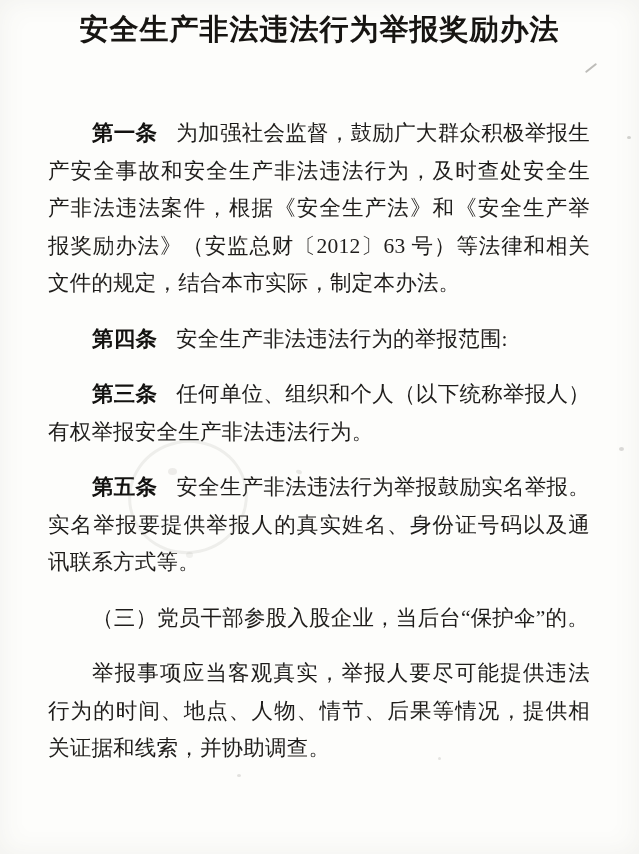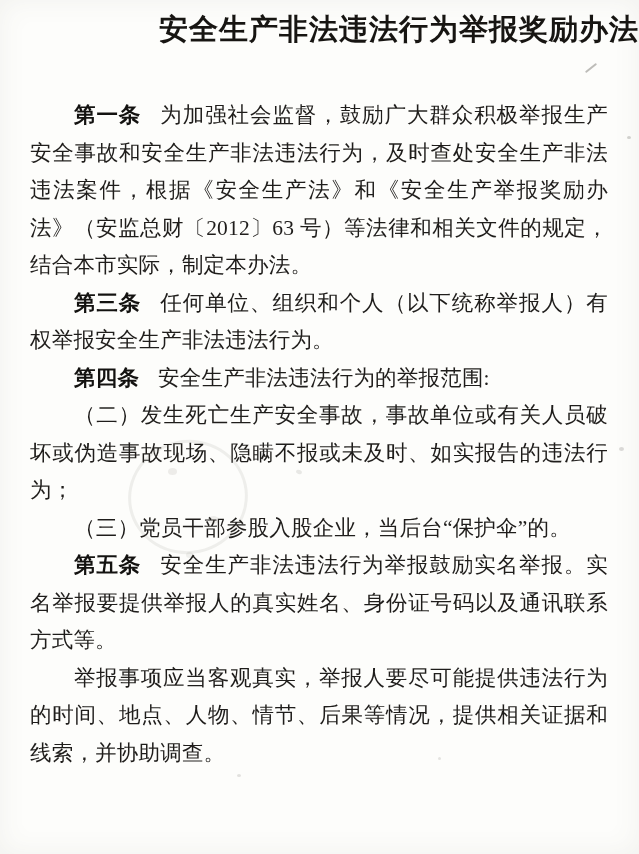--- a/index.html
+++ b/index.html
@@ -19,33 +19,33 @@
     width: 639px;
     height: 854px;
     background: var(--paper);
     color: var(--ink);
     font-family: "Liberation Serif", "DejaVu Serif", serif;
     box-shadow: inset 0 0 28px rgba(90, 85, 75, 0.07);
   }
   .doc-title {
     margin: 0;
     padding-top: 11px;
-    text-align: right;
+    text-align: center;
     font-family: "Liberation Sans", "DejaVu Sans", sans-serif;
     font-weight: bold;
     font-size: 29px;
     line-height: 36px;
     letter-spacing: 1px;
     color: #171512;
   }
   .content {
     padding: 50px 31px 0 30px;
   }
   p.para {
-    margin: 0;
+    margin: 18px;
     font-size: 21.5px;
     line-height: 37.5px;
     text-align: justify;
     text-indent: 44px;
     letter-spacing: 0.2px;
   }
   .article-label {
     font-weight: bold;
     font-family: "Liberation Sans", "DejaVu Sans", sans-serif;
     color: #131210;
@@ -77,30 +77,29 @@
 
 <div class="page">
 
   <h1 class="doc-title">安全生产非法违法行为举报奖励办法</h1>
 
   <div class="content">
 
     <p class="para"><span class="article-label">第一条</span><span>为加强社会监督，鼓励广大群众积极举报生产安全事故和安全生产非法违法行为，及时查处安全生产非法违法案件，根据《安全生产法》和《安全生产举报奖励办法》（安监总财〔2012〕63 号）等法律和相关文件的规定，结合本市实际，制定本办法。</span></p>
 
 
+    <p class="para"><span class="article-label">第四条</span><span>安全生产非法违法行为的举报范围:</span></p>
+
     <p class="para"><span class="article-label">第三条</span><span>任何单位、组织和个人（以下统称举报人）有权举报安全生产非法违法行为。</span></p>
 
-    <p class="para"><span class="article-label">第四条</span><span>安全生产非法违法行为的举报范围:</span></p>
 
 
-    <p class="para"><span class="article-label"></span><span>（二）发生死亡生产安全事故，事故单位或有关人员破坏或伪造事故现场、隐瞒不报或未及时、如实报告的违法行为；</span></p>
+    <p class="para"><span class="article-label">第五条</span><span>安全生产非法违法行为举报鼓励实名举报。实名举报要提供举报人的真实姓名、身份证号码以及通讯联系方式等。</span></p>
 
     <p class="para"><span class="article-label"></span><span>（三）党员干部参股入股企业，当后台“保护伞”的。</span></p>
-
-    <p class="para"><span class="article-label">第五条</span><span>安全生产非法违法行为举报鼓励实名举报。实名举报要提供举报人的真实姓名、身份证号码以及通讯联系方式等。</span></p>
 
     <p class="para"><span class="article-label"></span><span>举报事项应当客观真实，举报人要尽可能提供违法行为的时间、地点、人物、情节、后果等情况，提供相关证据和线索，并协助调查。</span></p>
 
   </div>
 
   <div class="artifact stamp"></div>
   <div class="artifact stamp-blot-1"></div>
   <div class="artifact stamp-blot-2"></div>
   <div class="artifact stamp-blot-3"></div>
   <div class="artifact speck-1"></div>

